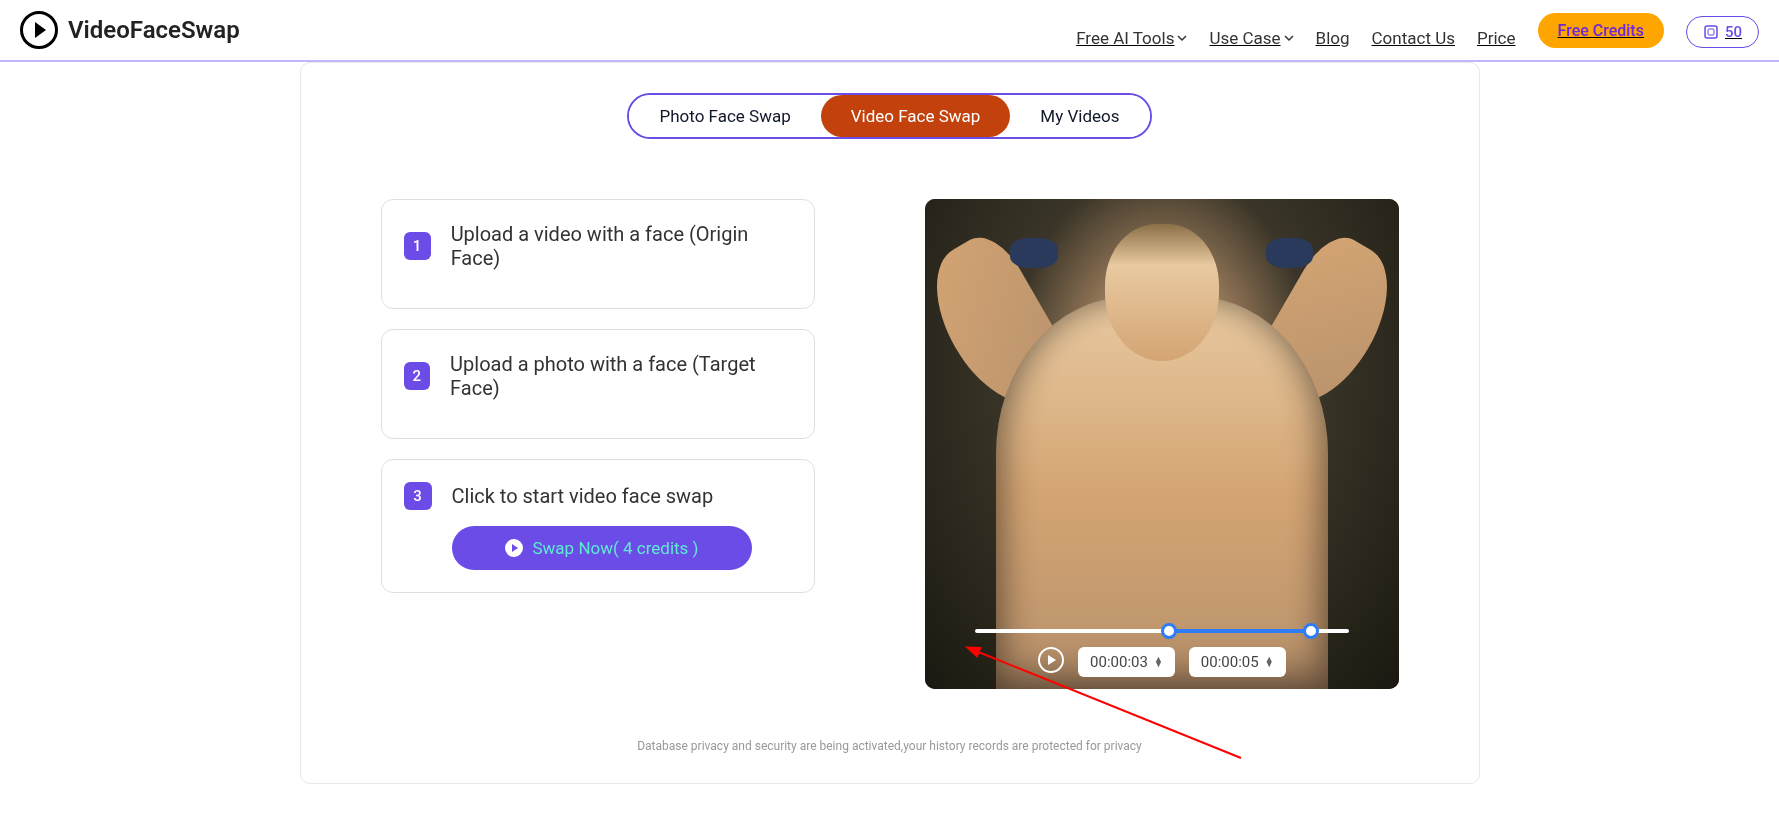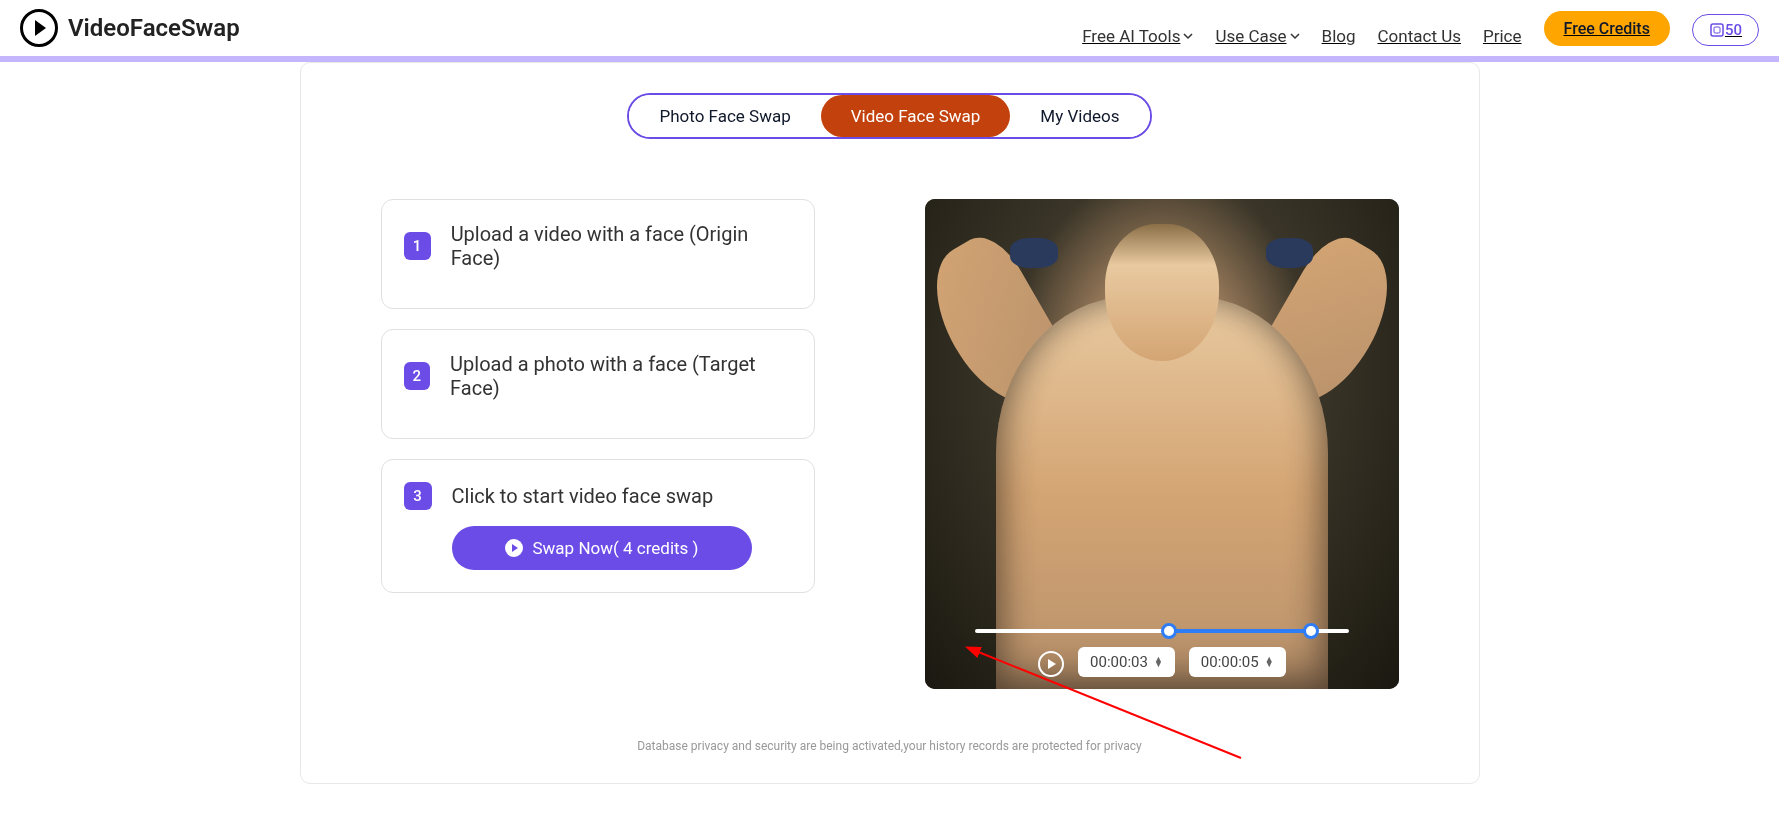--- a/index.html
+++ b/index.html
@@ -12,21 +12,21 @@
       background: #fff;
       width: 1779px;
       height: 820px;
       position: relative;
     }
     .header {
       display: flex;
       align-items: center;
       justify-content: space-between;
       padding: 28px 20px;
-      border-bottom: 6px solid #c4b5fd;
+      border-bottom: 2px solid #c4b5fd;
       height: 62px;
     }
     .logo-section {
       display: flex;
       align-items: center;
       gap: 10px;
     }
     .logo-icon {
       width: 38px;
       height: 38px;
@@ -64,35 +64,36 @@
       color: #333;
       font-size: 17px;
       cursor: pointer;
     }
     .chevron-down {
       width: 10px;
       height: 10px;
     }
     .free-credits-btn {
       background: #FFA500;
-      color: #0f172a;
+      color: #6d28d9;
       padding: 8px 20px;
       border-radius: 20px;
       font-size: 16px;
       font-weight: 500;
       cursor: pointer;
       border: none;
     }
     .credits-badge {
       border: 1.5px solid #6B4CE6;
       color: #6B4CE6;
       padding: 6px 16px;
       border-radius: 18px;
       display: flex;
       align-items: center;
+      gap: 6px;
       font-size: 15px;
       font-weight: 500;
       cursor: pointer;
     }
     .main-content {
       margin: 0 auto;
       width: 1180px;
       background: #fff;
       border: 1px solid #e8e8e8;
       border-radius: 10px;
@@ -243,21 +244,21 @@
       content: '';
       position: absolute;
       bottom: 0;
       left: 2px;
       right: 2px;
       height: 5px;
       background: linear-gradient(135deg, transparent 45%, #6B4CE6 50%);
     }
     .swap-btn {
       background: #6B4CE6;
-      color: #ffffff;
+      color: #5eead4;
       border: none;
       padding: 12px 30px;
       border-radius: 22px;
       font-size: 17px;
       display: flex;
       align-items: center;
       justify-content: center;
       gap: 10px;
       cursor: pointer;
       width: 300px;
@@ -364,21 +365,21 @@
       width: 16px;
       height: 16px;
       background: #fff;
       border: 3px solid #2e7cf6;
       border-radius: 50%;
       top: 50%;
       transform: translate(-50%, -50%);
     }
     .time-controls {
       display: flex;
-      align-items: flex-end;
+      align-items: flex-start;
       gap: 14px;
     }
     .play-btn-video {
       width: 26px;
       height: 26px;
       border: 2px solid #fff;
       border-radius: 50%;
       display: flex;
       align-items: center;
       justify-content: center;

